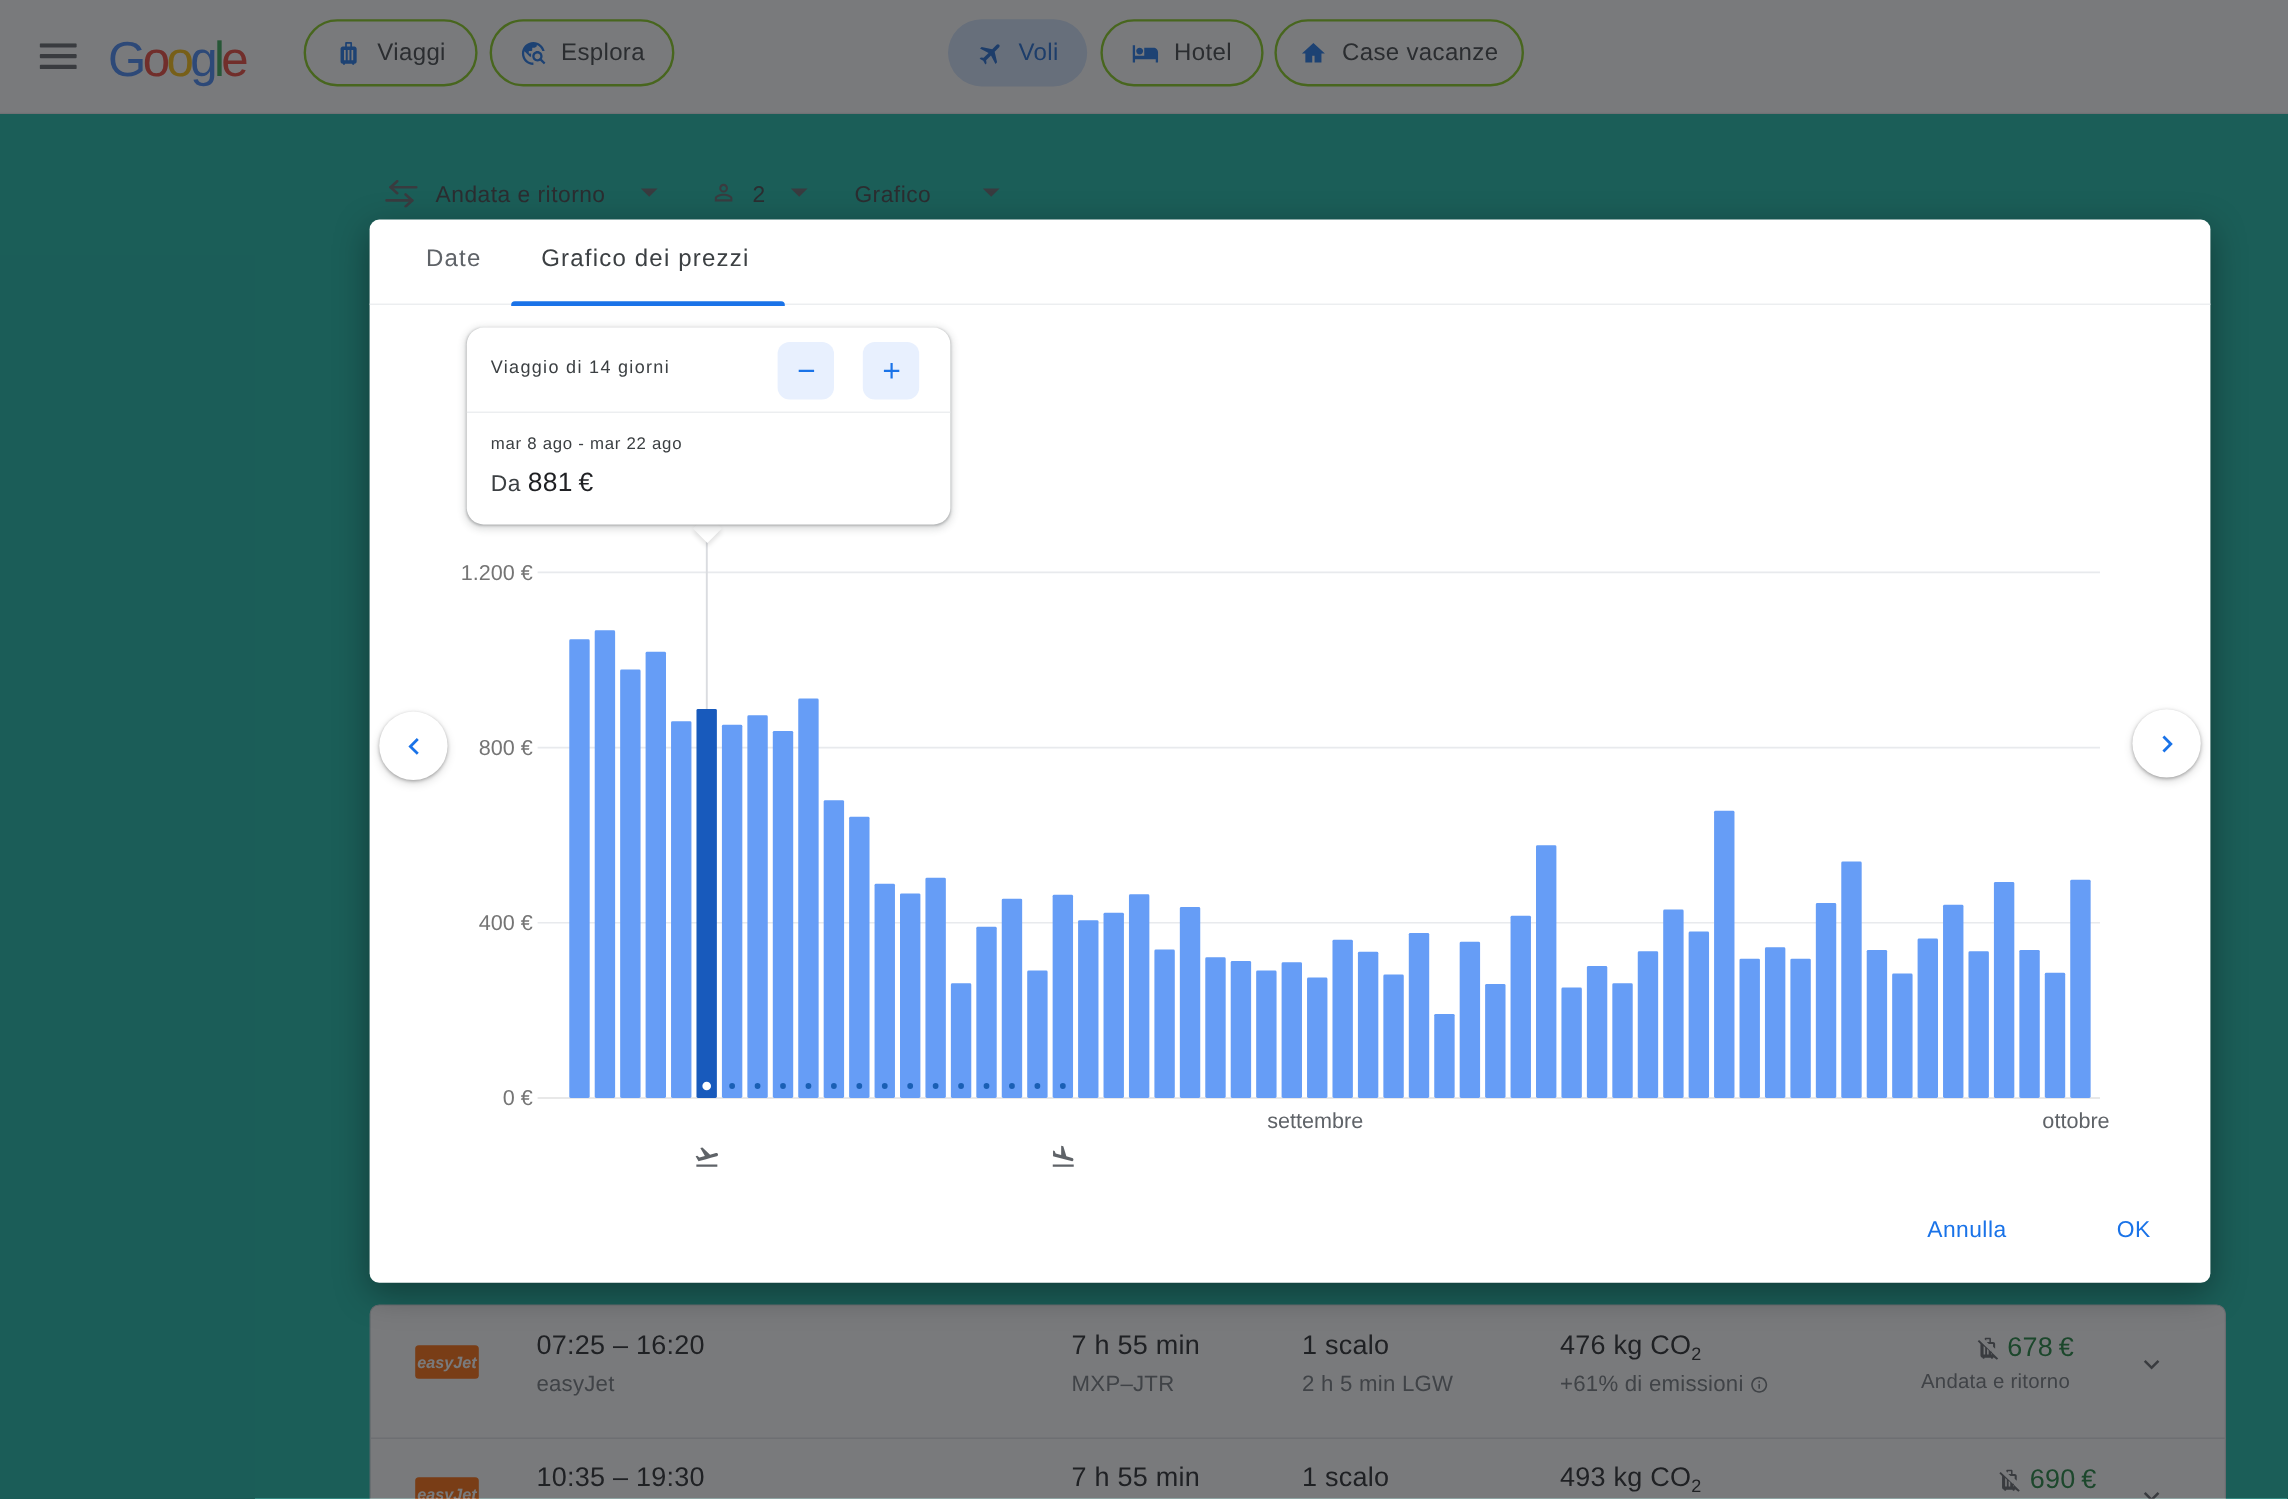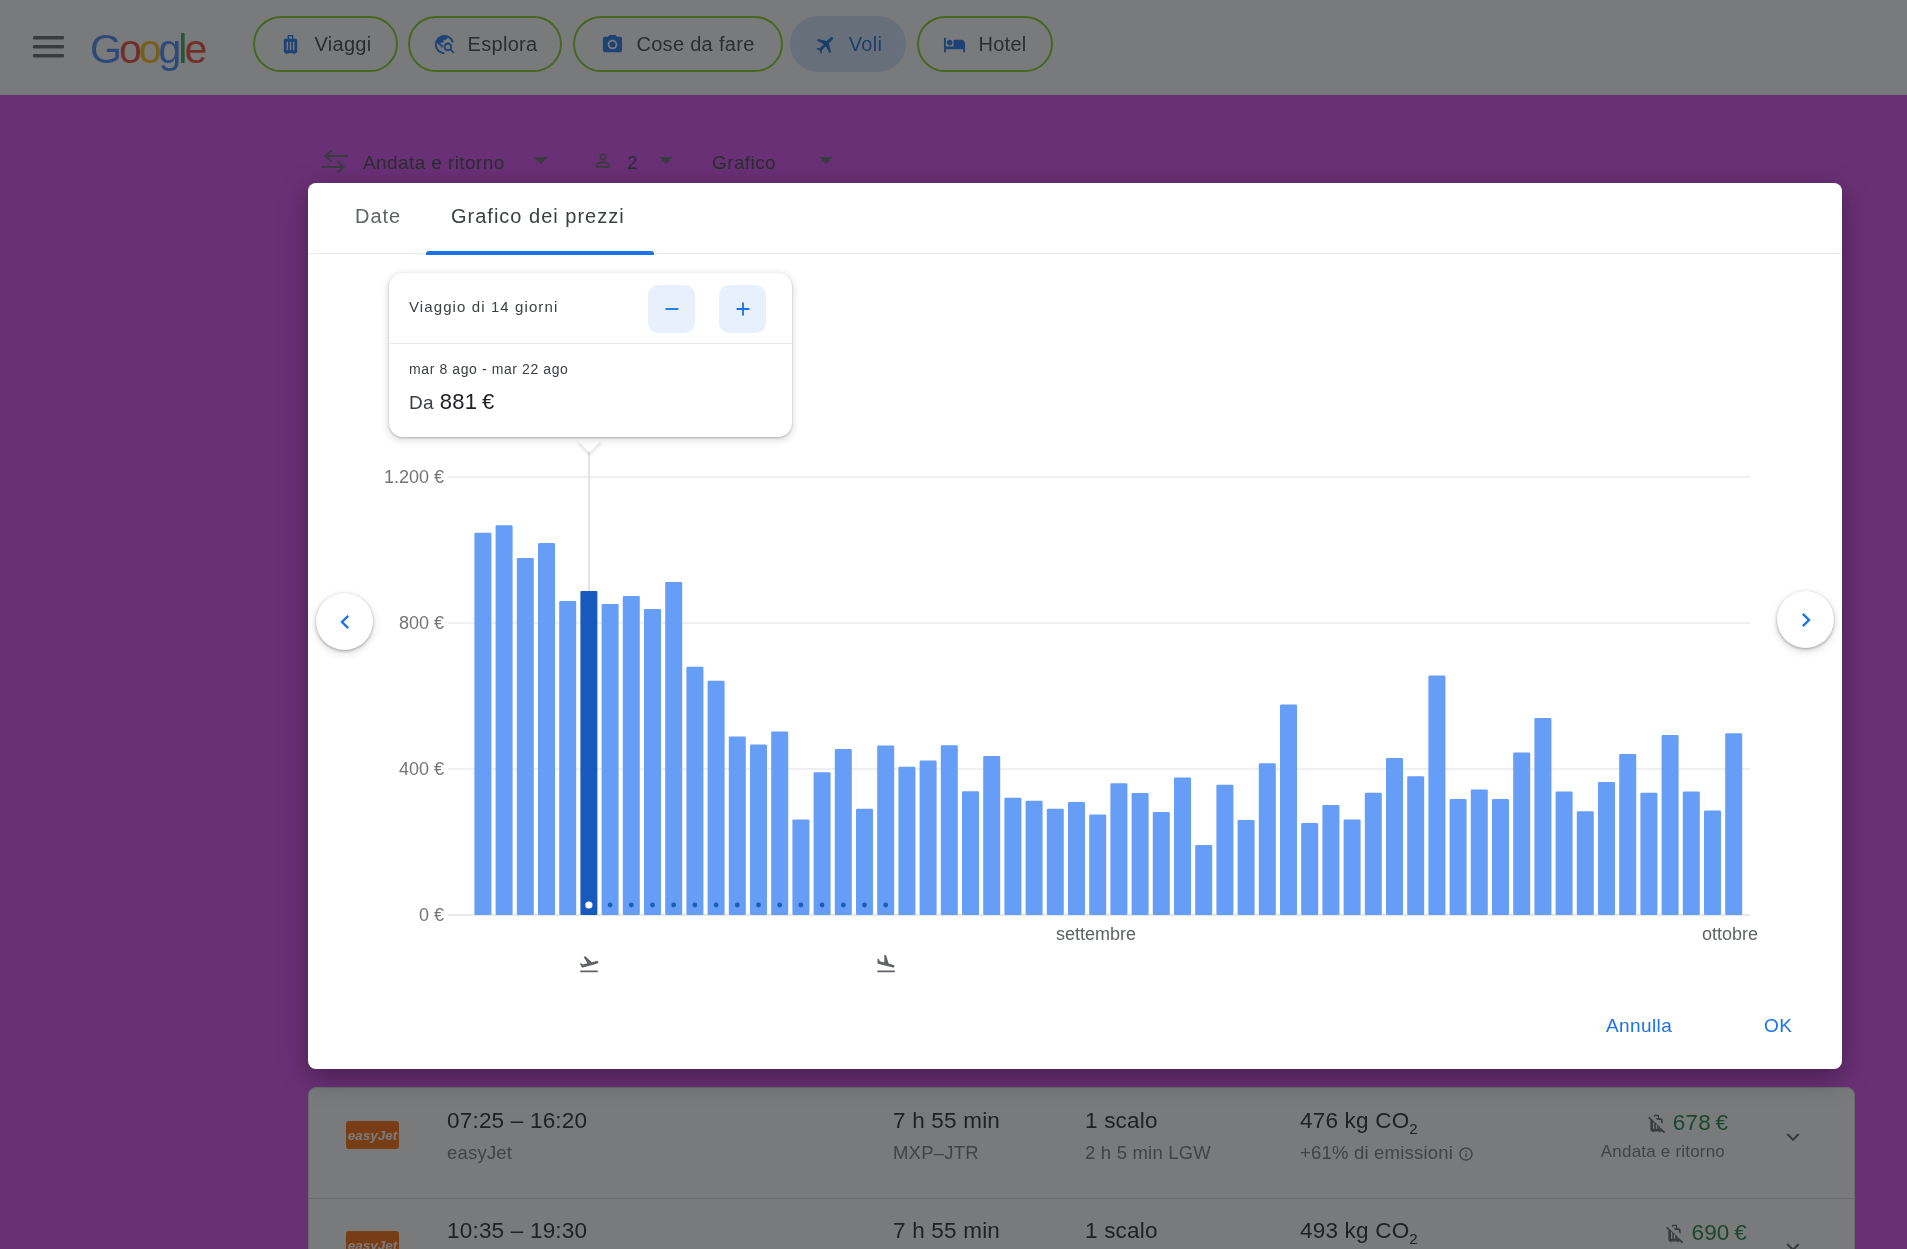--- a/index.html
+++ b/index.html
@@ -1,16 +1,16 @@
 <!DOCTYPE html>
 <html><head><meta charset="utf-8">
 <style>
 *{margin:0;padding:0;box-sizing:border-box}
 body{font-family:"Liberation Sans",sans-serif;background:#fff}
-#page{position:relative;width:1907px;height:1249px;overflow:hidden;background:#d946ef}
+#page{position:relative;width:1907px;height:1249px;overflow:hidden;background:#14b8a6}
 .abs{position:absolute}
 
 #hdr{position:absolute;left:0;top:0;width:1907px;height:95px;background:#fff;border-bottom:1px solid #e8eaed}
 .pill{position:absolute;top:16px;height:56px;border:2px solid #84cc16;border-radius:28px;display:flex;align-items:center;justify-content:center;gap:12px;font-size:20px;color:#3c4043;letter-spacing:.3px}
 .pill svg{flex:none}
 .pill.active{border:none;background:#d2e3fc;color:#1967d2}
 
 .ctl{position:absolute;color:#3c4043;font-size:19px;letter-spacing:.4px}
 
 #scrim{position:absolute;left:0;top:0;width:1907px;height:1249px;background:rgba(32,33,36,.6);z-index:5}
@@ -56,37 +56,37 @@
           <path fill="#1a73e8" d="M17 6h-2V3c0-.55-.45-1-1-1h-4c-.55 0-1 .45-1 1v3H7c-1.1 0-2 .9-2 2v11c0 1.1.9 2 2 2 0 .55.45 1 1 1s1-.45 1-1h6c0 .55.45 1 1 1s1-.45 1-1c1.1 0 2-.9 2-2V8c0-1.1-.9-2-2-2zm-6.5-2.5h3V6h-3V3.5zM9.5 18H8V9h1.5v9zm3.25 0h-1.5V9h1.5v9zM16 18h-1.5V9H16v9z"></path>
         </svg>
         <span>Viaggi</span>
       </div>
 <div class="pill" style="left:408px;width:154px">
         <svg width="23" height="23" viewBox="0 0 24 24">
           <path fill="#1a73e8" d="M19.3 16.9c.4-.7.7-1.5.7-2.4 0-2.5-2-4.5-4.5-4.5S11 12 11 14.5s2 4.5 4.5 4.5c.9 0 1.7-.3 2.4-.7l3.2 3.2 1.4-1.4-3.2-3.2zm-3.8.1c-1.4 0-2.5-1.1-2.5-2.5s1.1-2.5 2.5-2.5 2.5 1.1 2.5 2.5-1.1 2.5-2.5 2.5zM12 20v2C6.48 22 2 17.52 2 12S6.48 2 12 2c4.84 0 8.87 3.44 9.8 8h-2.07c-.64-2.46-2.4-4.47-4.73-5.41V5c0 1.1-.9 2-2 2h-2v2c0 .55-.45 1-1 1H8v2h2v3H9l-4.79-4.79C4.08 10.79 4 11.38 4 12c0 4.41 3.59 8 8 8z"></path>
         </svg>
         <span>Esplora</span>
       </div>
-<div class="pill" style="left:573px;width:210px">
-        <svg width="23" height="23" viewBox="0 0 24 24">
-          <path fill="#1a73e8" d="M9 2L7.17 4H4c-1.1 0-2 .9-2 2v12c0 1.1.9 2 2 2h16c1.1 0 2-.9 2-2V6c0-1.1-.9-2-2-2h-3.17L15 2H9zm3 15c-2.76 0-5-2.24-5-5s2.24-5 5-5 5 2.24 5 5-2.24 5-5 5zm0-8.2a3.2 3.2 0 1 0 0 6.4 3.2 3.2 0 0 0 0-6.4z"></path>
-        </svg>
-        <span>Cose da fare</span>
-      </div>
 <div class="pill active" style="left:790px;width:116px">
         <svg width="23" height="23" viewBox="0 0 24 24">
           <path transform="rotate(45 12 12)" fill="#1967d2" d="M21.5 15.5v-2l-8-5V3c0-.83-.67-1.5-1.5-1.5S10.5 2.17 10.5 3v5.5l-8 5v2l8-2.5V19l-2 1.5V22l3.5-1 3.5 1v-1.5L13.5 19v-6l8 2.5z"></path>
         </svg>
         <span>Voli</span>
       </div>
 <div class="pill" style="left:917px;width:136px">
         <svg width="23" height="23" viewBox="0 0 24 24">
           <path fill="#1a73e8" d="M7 13c1.66 0 3-1.34 3-3S8.66 7 7 7s-3 1.34-3 3 1.34 3 3 3zm12-6h-8v7H3V5H1v15h2v-3h18v3h2v-9c0-2.21-1.79-4-4-4z"></path>
         </svg>
         <span>Hotel</span>
+      </div>
+<div class="pill" style="left:1062px;width:208px">
+        <svg width="23" height="23" viewBox="0 0 24 24">
+          <path fill="#1a73e8" d="M12 3L2 12h3v8h6v-6h2v6h6v-8h3L12 3z"></path>
+        </svg>
+        <span>Case vacanze</span>
       </div>
 </div>
 <svg class="abs" style="left:321px;top:150px" width="27" height="23" viewBox="0 0 27 23">
       <g fill="none" stroke="#5f6368" stroke-width="2.2" stroke-linecap="round" stroke-linejoin="round">
         <path d="M10 1L4.5 6l5.5 5"></path>
         <path d="M4.5 6H26"></path>
         <path d="M17 12l5.5 5-5.5 5"></path>
         <path d="M22.5 17H1"></path>
       </g>
     </svg>

